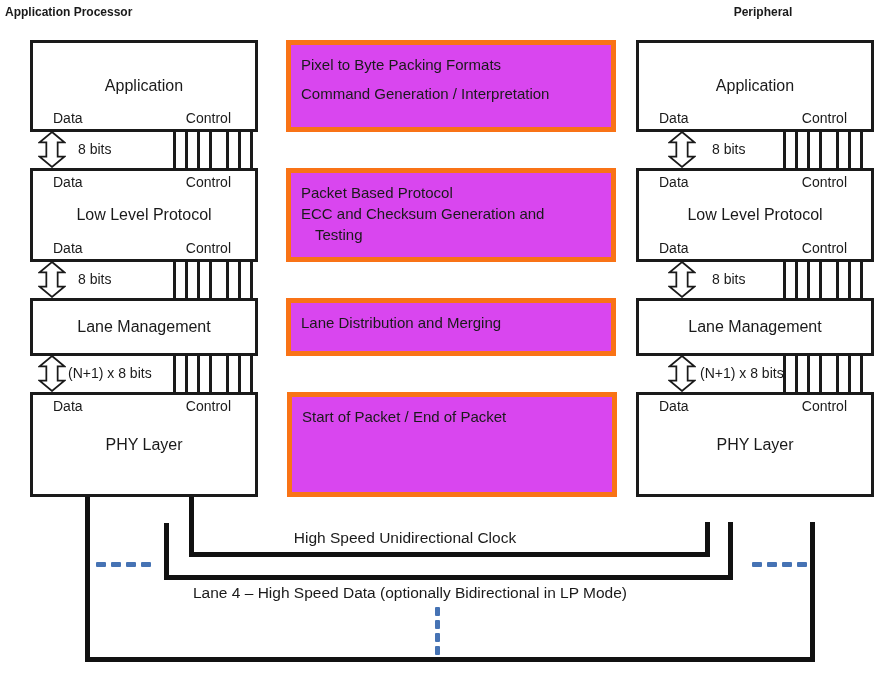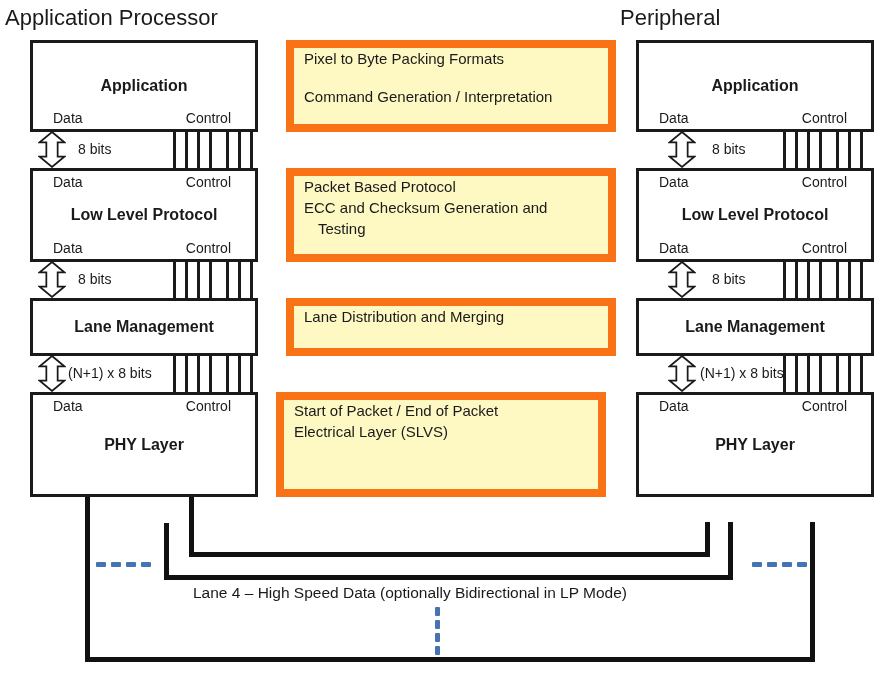--- a/index.html
+++ b/index.html
@@ -1,49 +1,49 @@
 <!DOCTYPE html>
 <html><head>
 <meta charset="utf-8">
 <style>
   html,body{margin:0;padding:0;background:#fff;}
   .canvas{position:relative;width:895px;height:690px;background:#fff;
           font-family:"Liberation Sans",sans-serif;color:#1a1a1a;overflow:hidden;}
-  .title{position:absolute;font-weight:normal;font-size:22px;white-space:nowrap;}
+  .title{position:absolute;font-weight:bold;font-size:12px;white-space:nowrap;}
   .stackbox{position:absolute;box-sizing:border-box;border:3px solid #1a1a1a;background:#fff;
             display:flex;align-items:center;justify-content:center;}
-  .box-title{font-weight:bold;font-size:16px;white-space:nowrap;}
+  .box-title{font-weight:normal;font-size:16px;white-space:nowrap;}
   .dc{position:absolute;left:20px;right:24px;display:flex;justify-content:space-between;
       font-size:14px;line-height:16px;}
   .dc.top{top:3px;} .dc.bottom{bottom:3px;}
-  .mbox{position:absolute;box-sizing:border-box;border:8px solid #f97316;background:#fef9c3;
-        padding:0 10px;font-size:15px;line-height:21px;}
+  .mbox{position:absolute;box-sizing:border-box;border:5px solid #f97316;background:#d946ef;
+        padding:9px 10px;font-size:15px;line-height:21px;}
   .mline{white-space:nowrap;}
-  .mline.gap-above{margin-top:17px;}
+  .mline.gap-above{margin-top:8px;}
   .mline.indent{padding-left:14px;}
   .bitlabel{position:absolute;font-size:14px;white-space:nowrap;}
   .clines{position:absolute;display:flex;align-items:stretch;}
   .clines span{display:block;width:3px;background:#1a1a1a;margin-right:9px;}
   .clines span:nth-child(4){margin-right:14px;}
   .clines span:last-child{margin-right:0;}
   .arrow{position:absolute;width:28px;height:37px;}
   .wire{position:absolute;background:#111;}
   .buslabel{position:absolute;font-size:15.5px;white-space:nowrap;transform:translateX(-50%);}
   .hdash{position:absolute;display:flex;}
   .hdash span{display:block;width:10px;height:5px;background:#4673b4;margin-right:5px;border-radius:1px;}
   .vdash{position:absolute;display:flex;flex-direction:column;}
   .vdash span{display:block;width:5px;height:9px;background:#4673b4;margin-bottom:4px;border-radius:1px;}
 </style>
 </head>
 <body>
 
 <div class="canvas">
 
   <div class="title" style="left:5px;top:5px">Application Processor</div>
-  <div class="title" style="left:620px;top:5px;width:238px;">Peripheral</div>
+  <div class="title" style="left:644px;top:5px;width:238px;text-align:center">Peripheral</div>
 
   <div class="stackbox" style="left:30px;top:40px;width:228px;height:92px">
     <div class="box-title">Application</div>
     <div class="dc bottom">
       <span>Data</span>
       <span>Control</span>
     </div>
   </div>
 
   <div class="stackbox" style="left:30px;top:168px;width:228px;height:94px">
@@ -120,23 +120,22 @@
   <div class="mbox" style="left:286px;top:168px;width:330px;height:94px">
     <div class="mline">Packet Based Protocol</div>
     <div class="mline">ECC and Checksum Generation and</div>
     <div class="mline indent">Testing</div>
   </div>
 
   <div class="mbox" style="left:286px;top:298px;width:330px;height:58px">
     <div class="mline">Lane Distribution and Merging</div>
   </div>
 
-  <div class="mbox" style="left:276px;top:392px;width:330px;height:105px">
+  <div class="mbox" style="left:287px;top:392px;width:330px;height:105px">
     <div class="mline">Start of Packet / End of Packet</div>
-    <div class="mline">Electrical Layer (SLVS)</div>
   </div>
 
   <div class="stackbox" style="left:636px;top:40px;width:238px;height:92px">
     <div class="box-title">Application</div>
     <div class="dc bottom">
       <span>Data</span>
       <span>Control</span>
     </div>
   </div>
 
@@ -230,15 +229,16 @@
       <span></span>
       <span></span>
   </div>
   <div class="vdash" style="left:435px;top:607px">
     <span></span>
       <span></span>
       <span></span>
       <span></span>
   </div>
 
+  <div class="buslabel" style="left:405px;top:529px">High Speed Unidirectional Clock</div>
   <div class="buslabel" style="left:410px;top:584px">Lane 4 – High Speed Data (optionally Bidirectional in LP Mode)</div>
 
 </div>
 
 </body></html>

